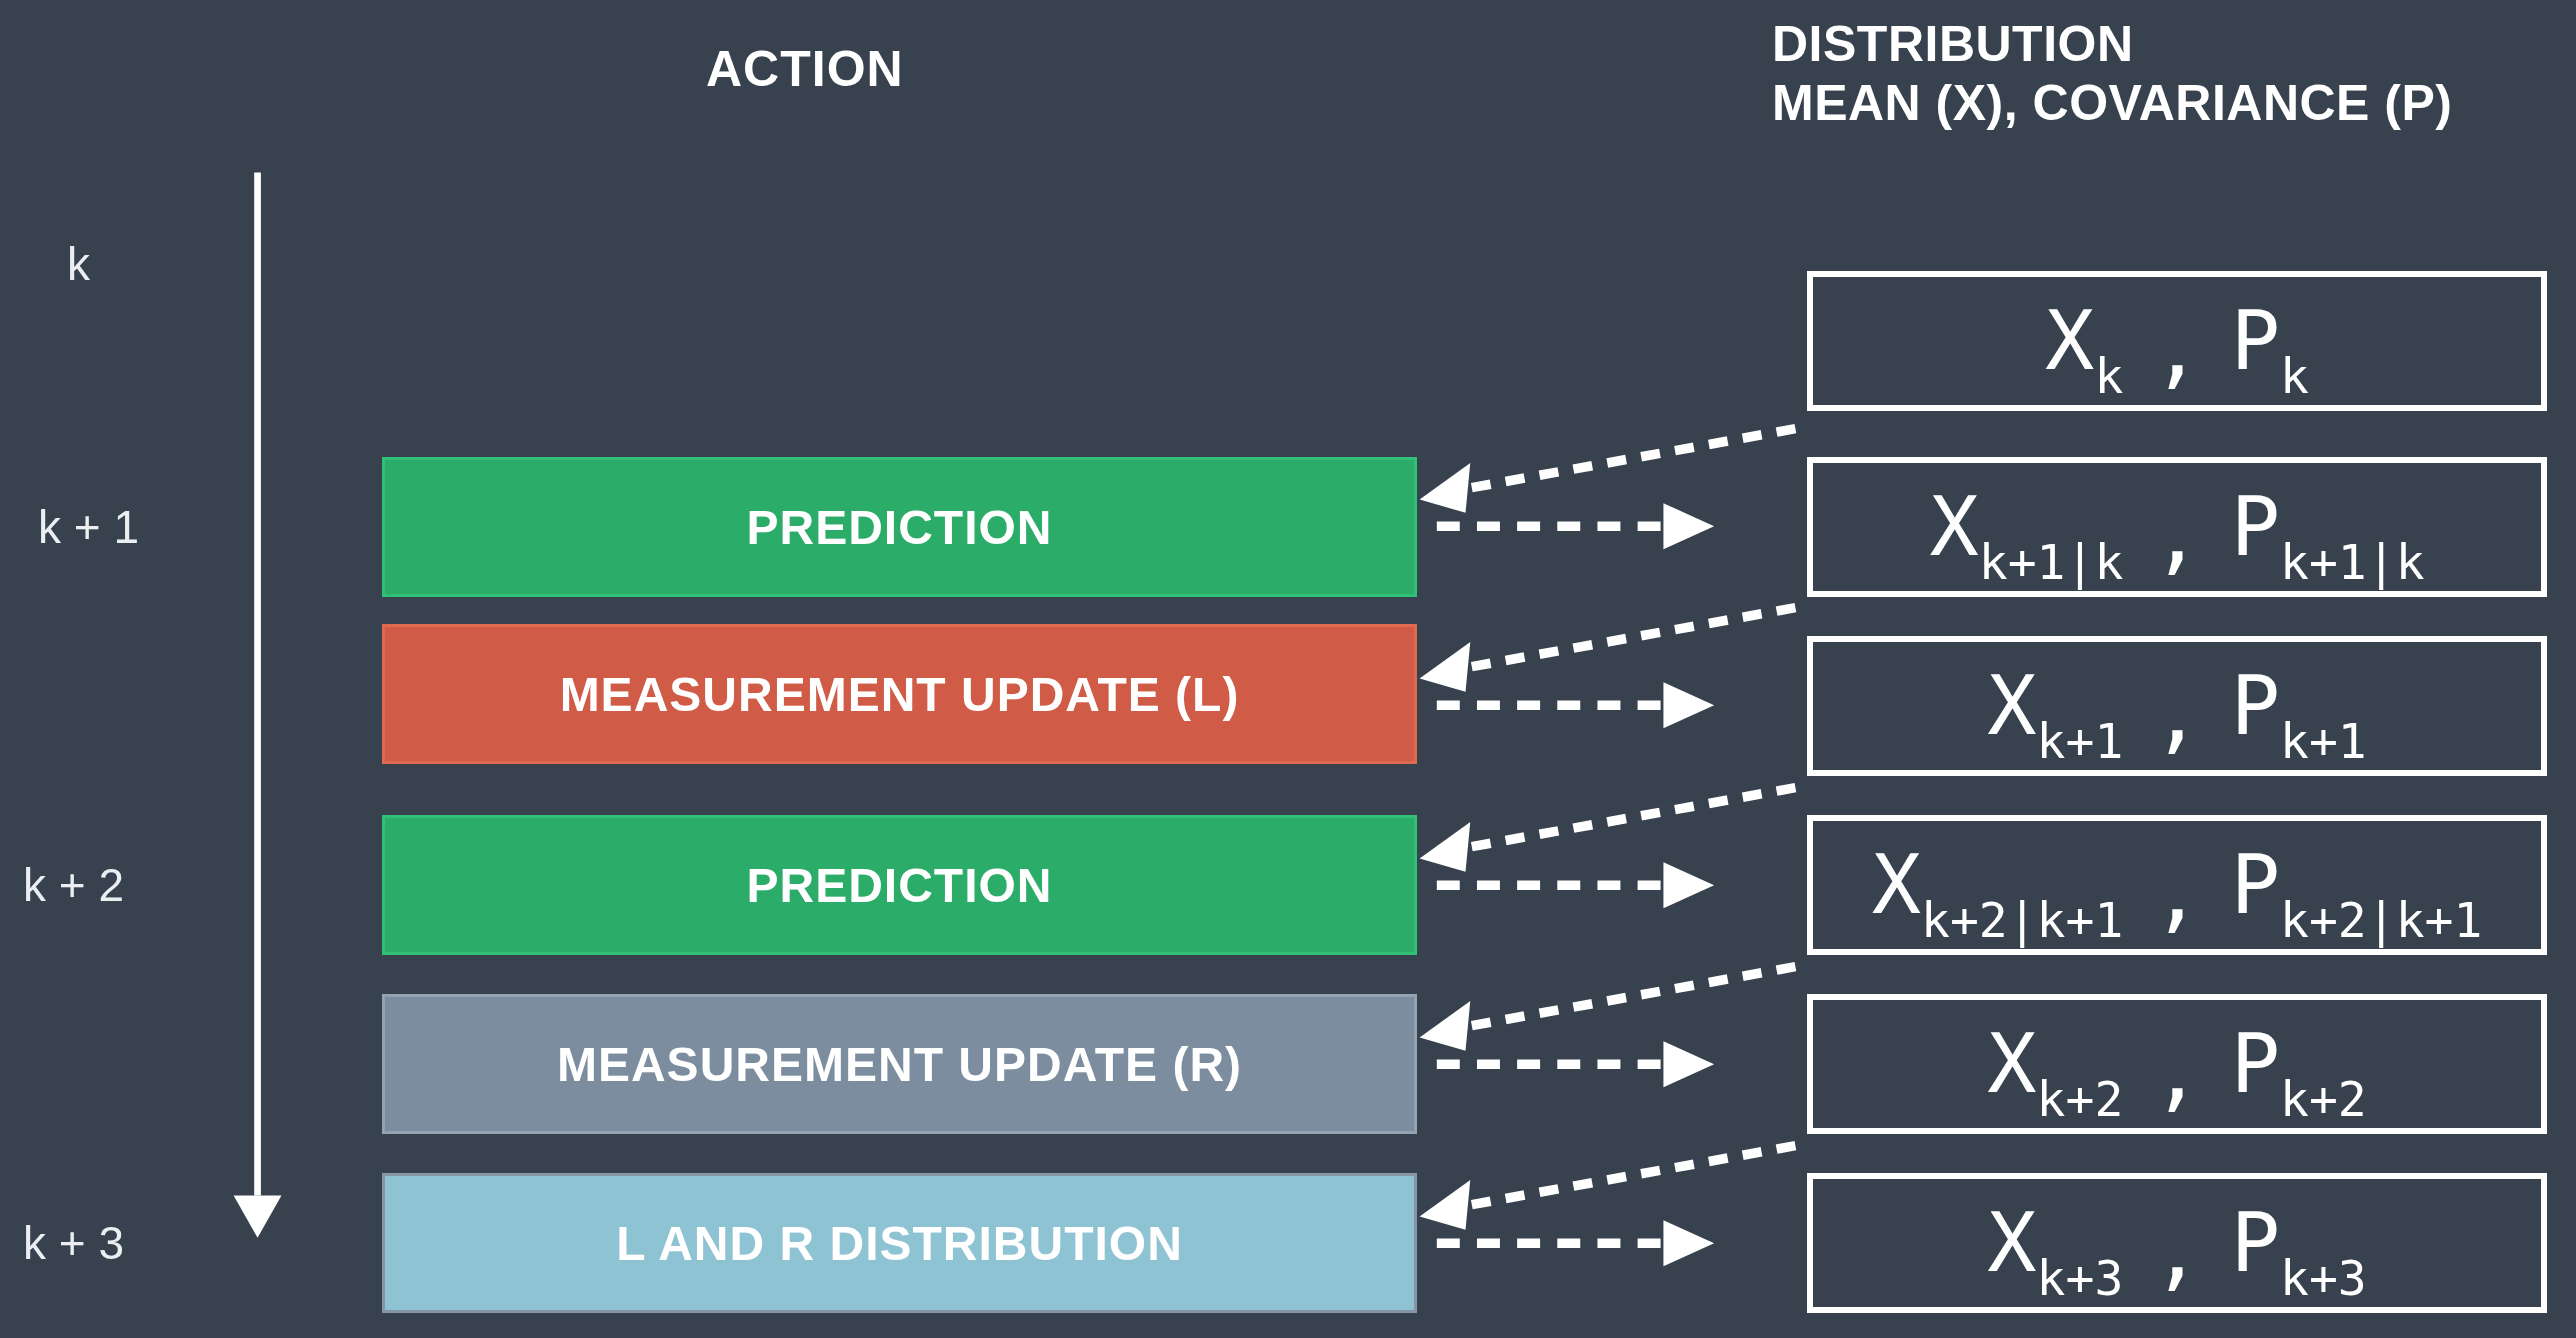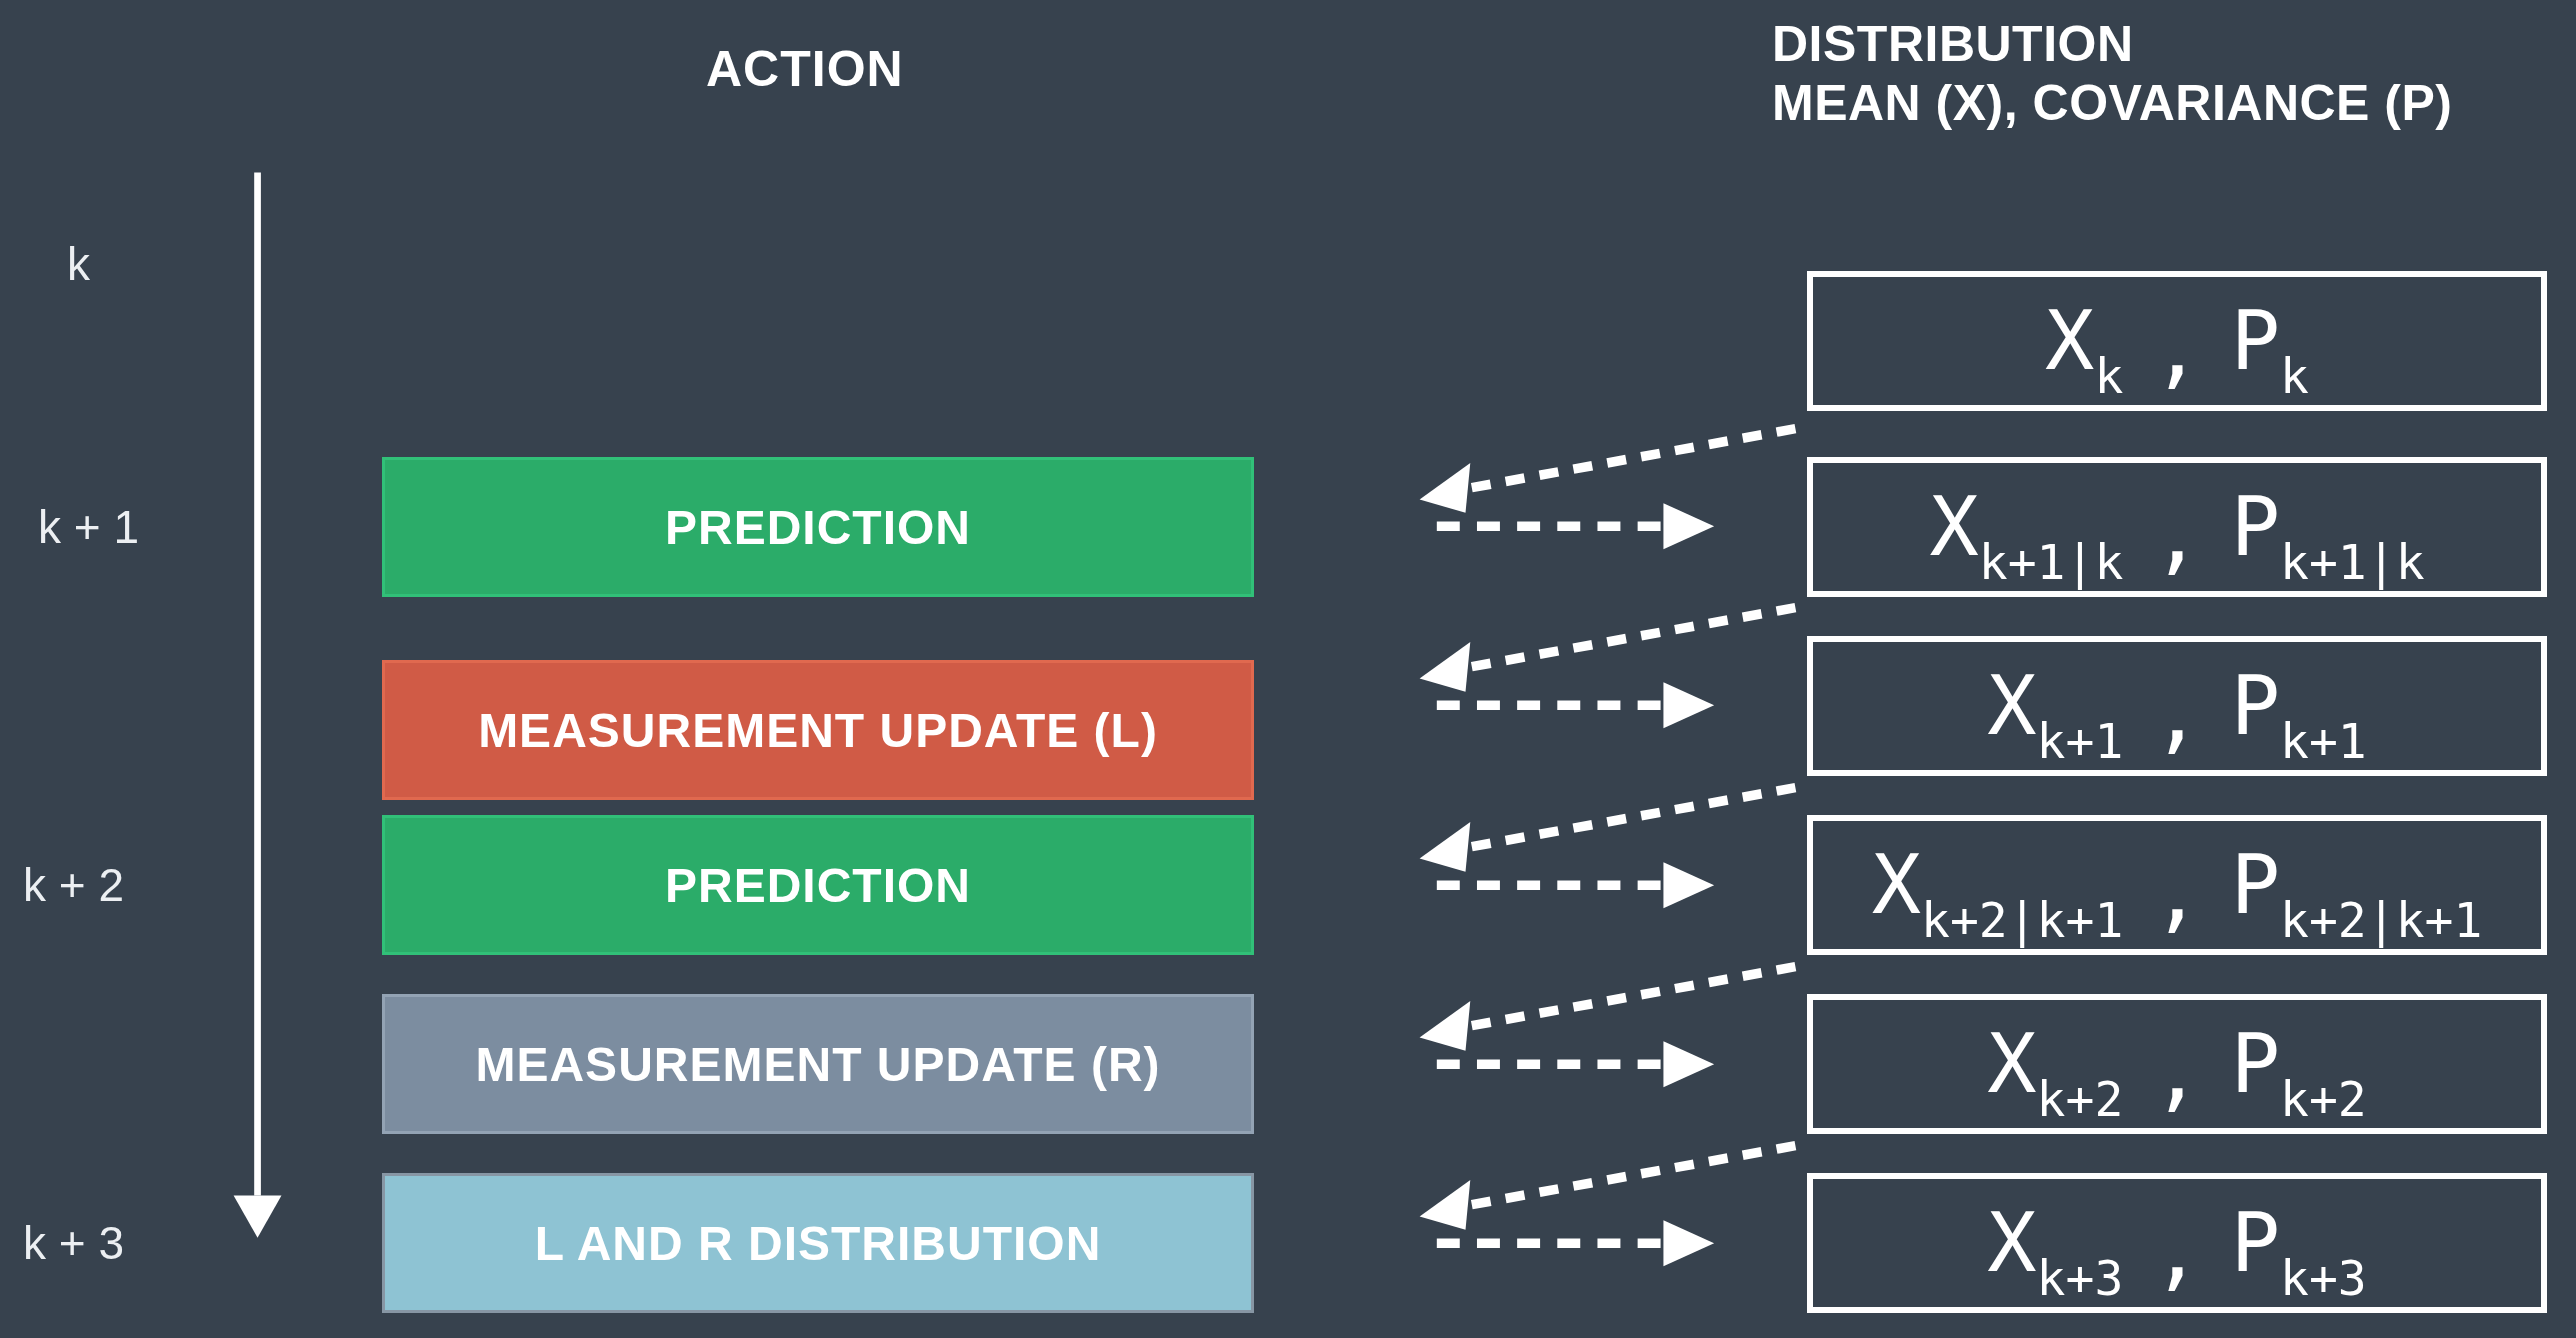--- a/index.html
+++ b/index.html
@@ -14,21 +14,21 @@
   }
   .hdr-right {
     position:absolute; color:#FFFFFF; font-weight:bold;
     font-size:50px; line-height:59px; text-align:left; letter-spacing:0.5px;
   }
   .time-label {
     position:absolute; color:#ECEFF2; font-size:46px; line-height:54px;
     white-space:nowrap;
   }
   .action-box {
-    position:absolute; width:872px; height:140px; box-sizing:border-box;
+    position:absolute; width:1035px; height:140px; box-sizing:border-box;
     display:flex; align-items:center; justify-content:center;
   }
   .action-box span {
     color:#FFFFFF; font-weight:bold; font-size:48px; letter-spacing:1px;
     white-space:nowrap;
   }
   .dist-box {
     position:absolute; width:740px; height:140px; box-sizing:border-box;
     border:6.7px solid #FFFFFF;
     display:flex; align-items:center; justify-content:center;
@@ -83,21 +83,21 @@
       </svg>
       <div class="dist-box" style="left: 1807px; top: 457px; border-color: rgb(255, 255, 255);">
         <div class="formula">
           <span class="m">X</span>
           <span class="sub">k+1|k</span>
           <span class="comma">,</span>
           <span class="m">P</span>
           <span class="sub">k+1|k</span>
         </div>
       </div>
-      <div class="action-box" style="left: 382px; top: 660px; background: rgb(208, 91, 70); border: 3.8px solid rgb(224, 105, 79);">
+      <div class="action-box" style="left: 382px; top: 624px; background: rgb(208, 91, 70); border: 3.8px solid rgb(224, 105, 79);">
         <span>MEASUREMENT UPDATE (L)</span>
       </div>
       <svg width="536" height="153" viewBox="0 0 560 160" style="left: 1274px; top: 600px;">
         <line x1="545" y1="8" x2="205" y2="70" stroke="#FFFFFF" stroke-width="10" stroke-dasharray="20 16"></line>
         <polygon points="152,82 205,44 200,96" fill="#FFFFFF"></polygon>
         <line x1="170" y1="110" x2="405" y2="110" stroke="#FFFFFF" stroke-width="10" stroke-dasharray="24 18"></line>
         <polygon points="407,86 407,134 460,110" fill="#FFFFFF"></polygon>
       </svg>
       <div class="dist-box" style="left: 1807px; top: 636px; border-color: rgb(255, 255, 255);">
         <div class="formula">

